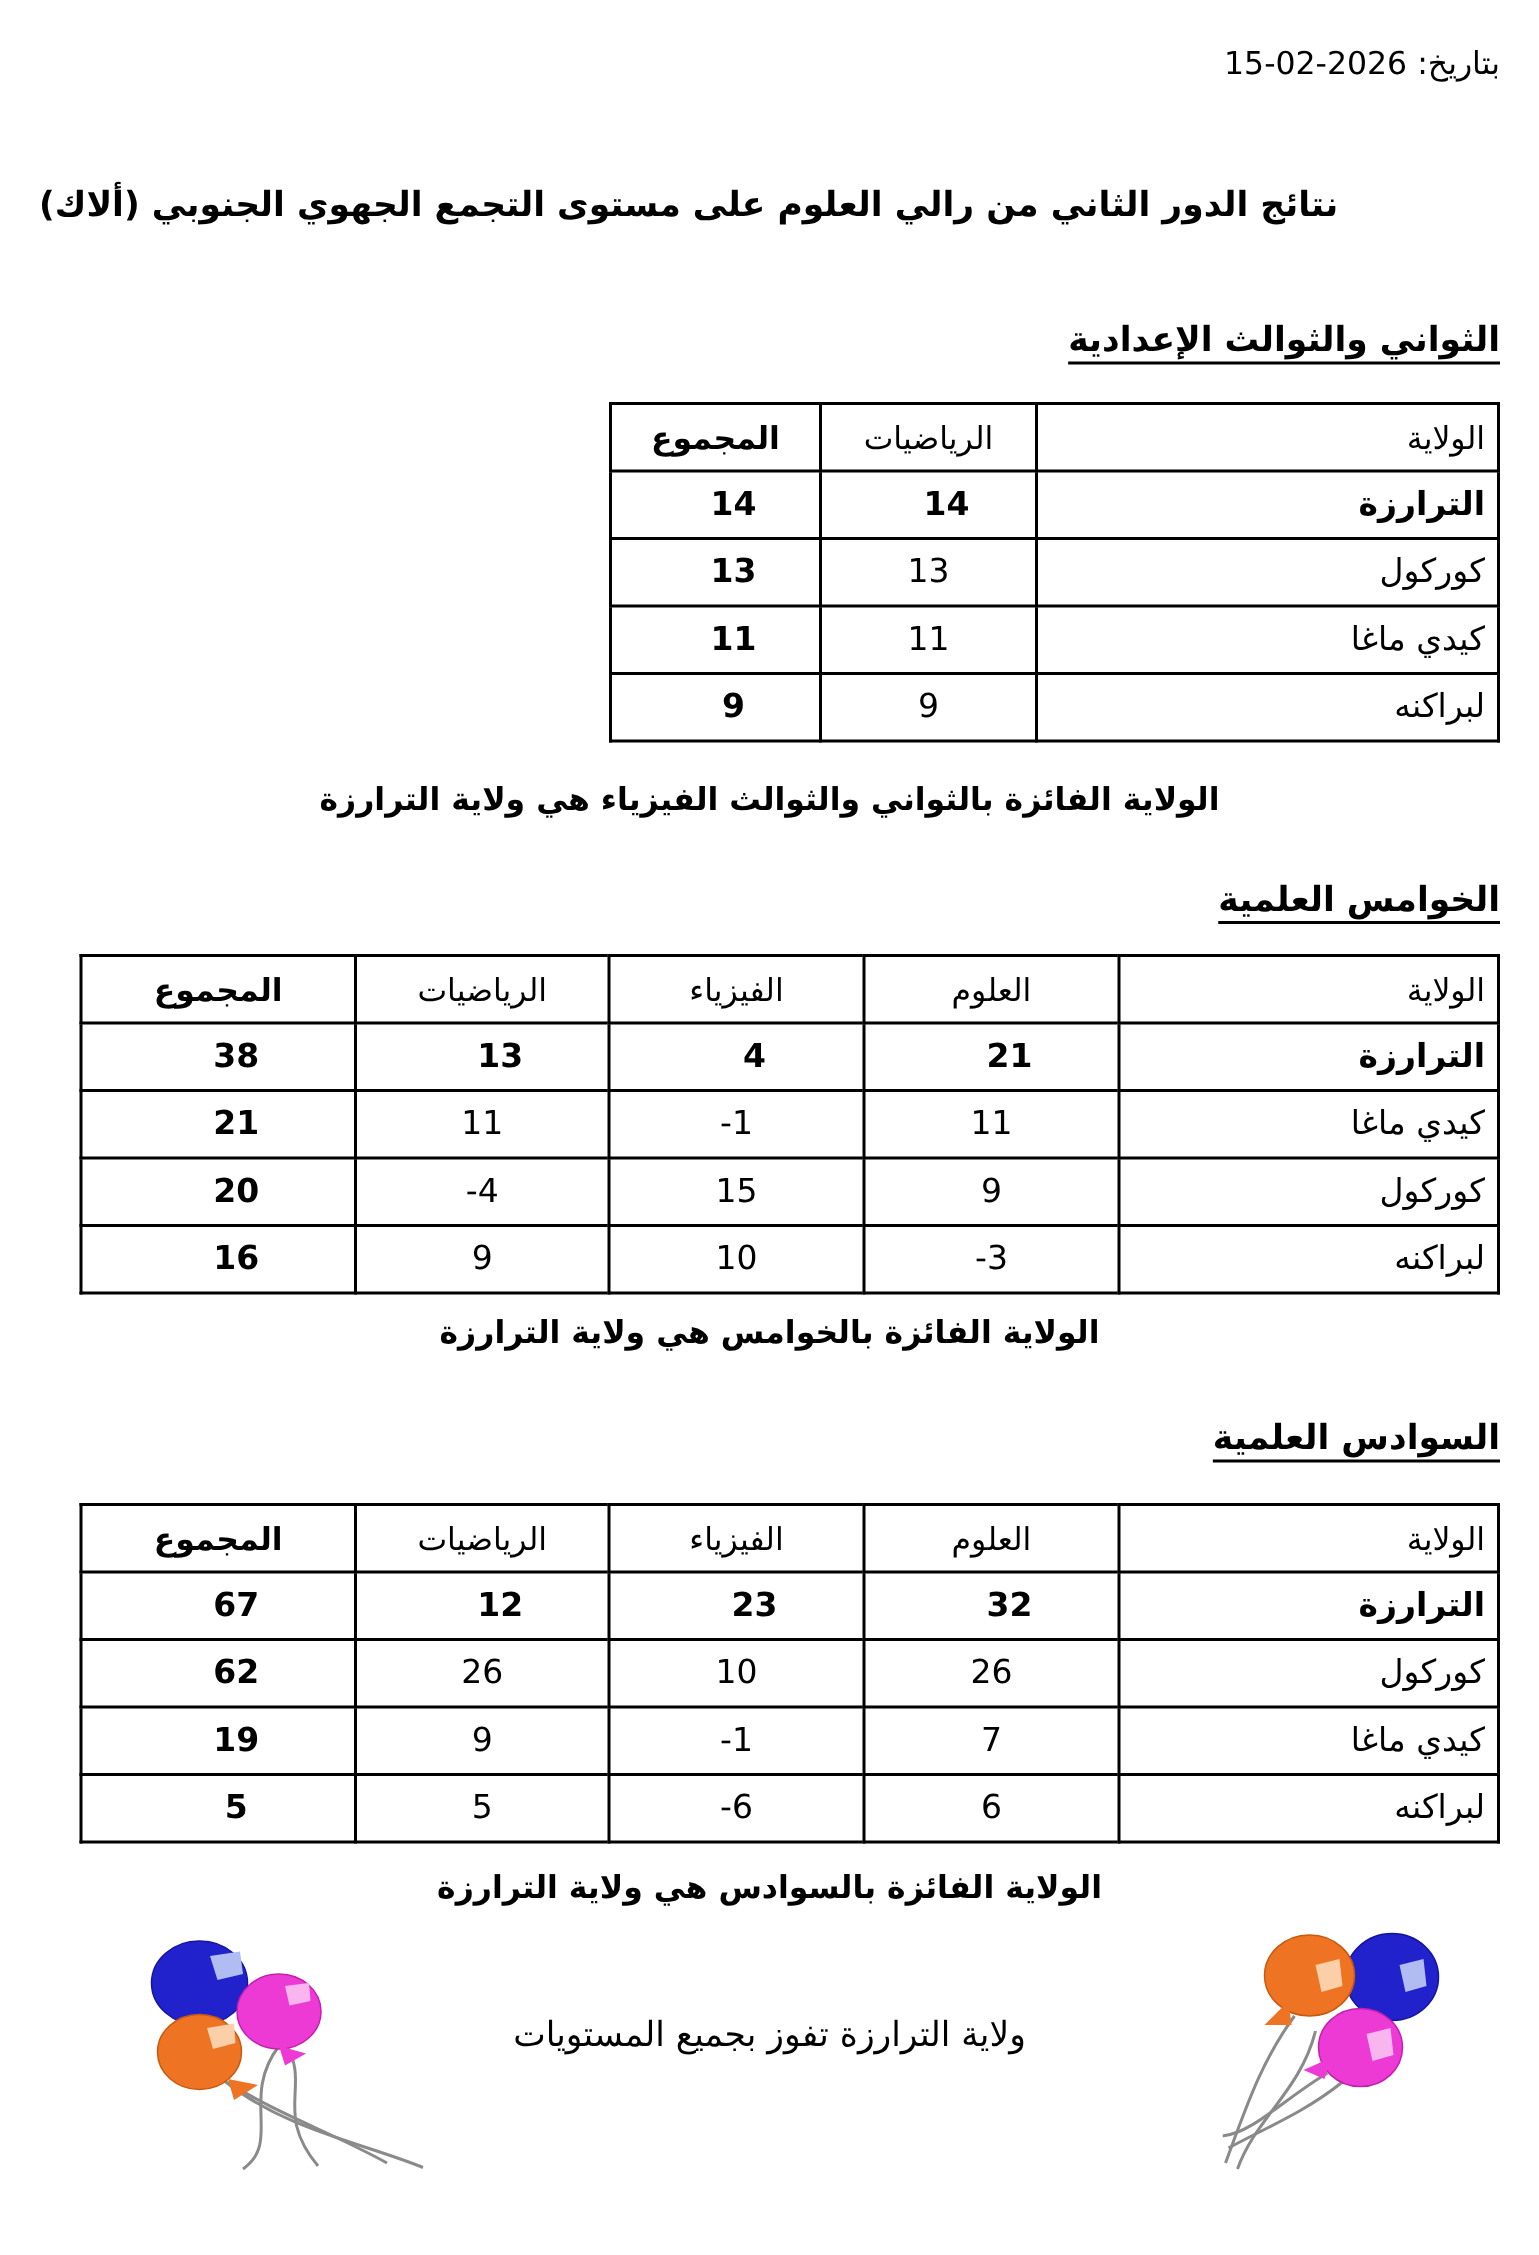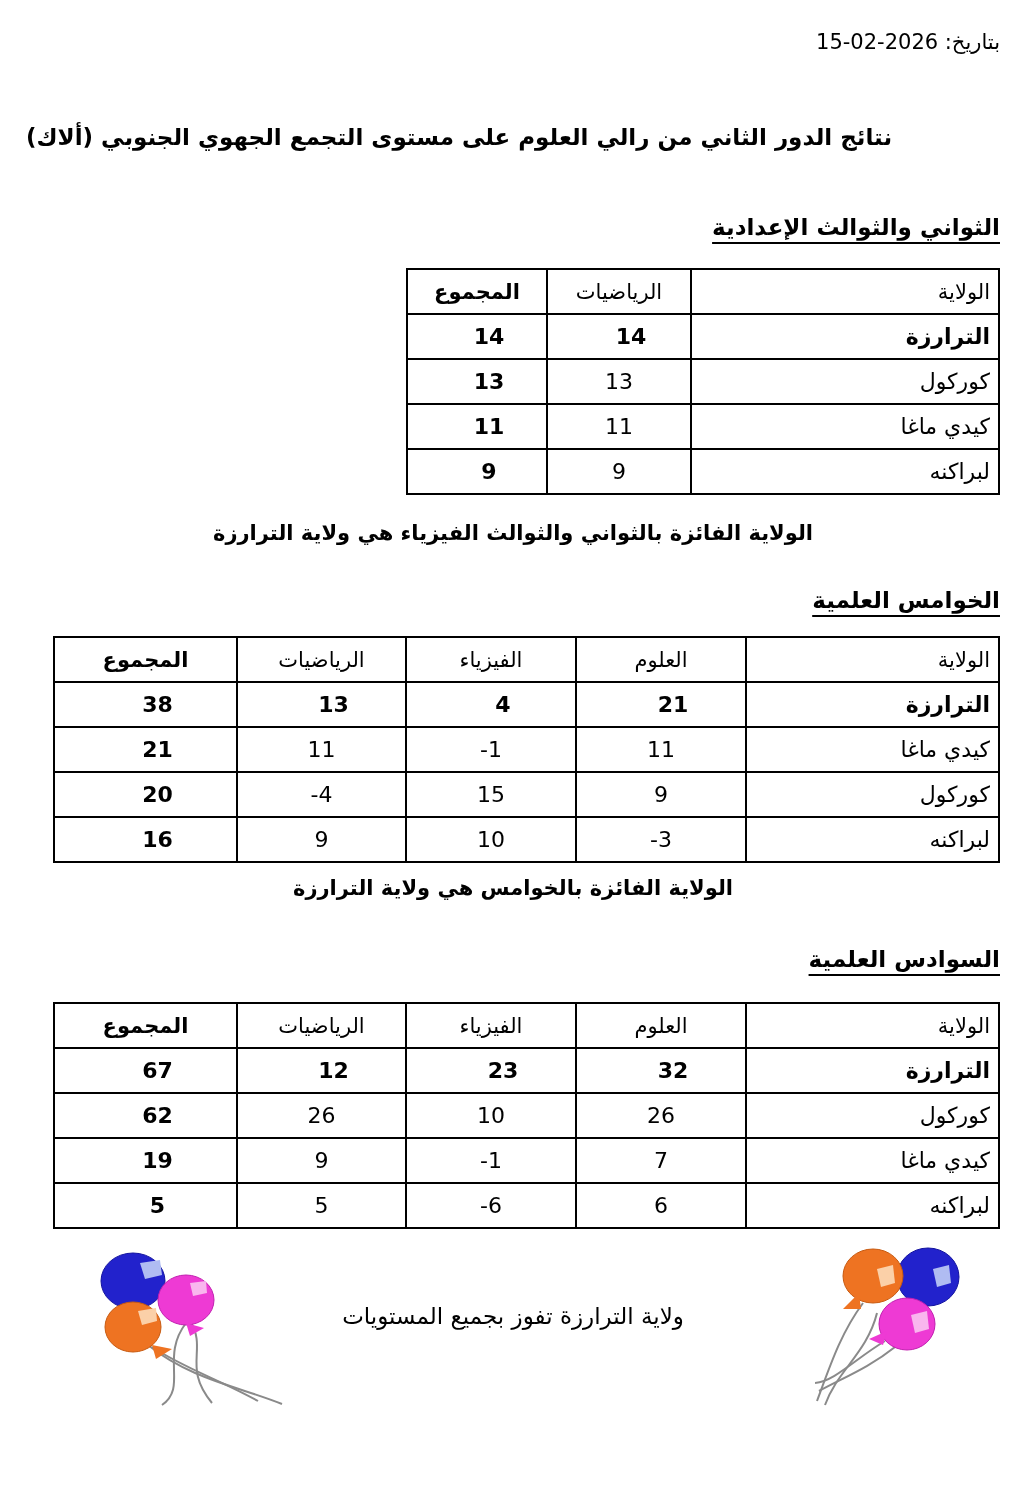--- a/index.html
+++ b/index.html
@@ -217,20 +217,21 @@
             </tr>
             <tr>
               <td class="wilaya">لبراكنه</td>
               <td class="num">6</td>
               <td class="num">-6</td>
               <td class="num">5</td>
               <td class="num total">5</td>
             </tr>
           </tbody>
         </table>
+        <p class="winner-note">الولاية الفائزة بالسوادس هي ولاية الترارزة</p>
       </section>
     </div>
 
   <div class="footer">
 
     <svg class="balloons balloons-left" width="215" height="165" viewBox="0 0 215 165">
       <g fill="none" stroke="#8a8a8a" stroke-width="2">
         <path d="M100,80 C 118,108 92,126 122,162"></path>
         <path d="M62,106 C 92,126 132,140 168,160"></path>
         <path d="M96,82 C 70,116 98,146 72,164"></path>

